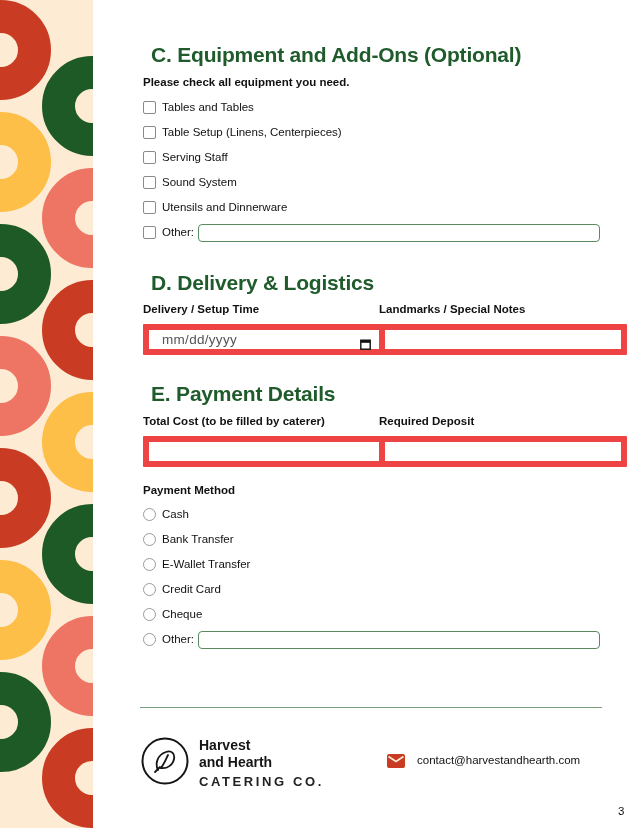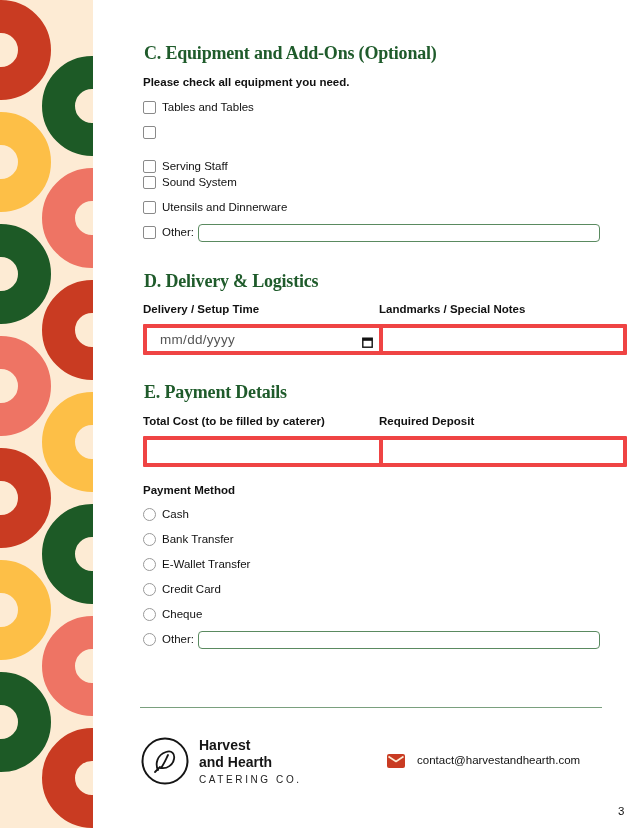--- a/index.html
+++ b/index.html
@@ -8,23 +8,23 @@
 
     .strip {
       position: absolute; left: 0; top: 0; width: 93px; height: 828px;
       background: #fdebd4; overflow: hidden;
     }
     .strip svg { position: absolute; left: 0; top: 0; }
 
     .content { position: absolute; left: 140px; top: 0; width: 462px; }
 
     .section-title {
-      position: absolute; left: 4px;
-      font-family: Liberation Serif, serif;
-      font-weight: bold; font-size: 18px; color: #1f5b2b; letter-spacing: -0.2px;
+      position: absolute; left: 11px;
+      font-family: Liberation Sans, sans-serif;
+      font-weight: bold; font-size: 21px; color: #1f5b2b; letter-spacing: -0.2px;
       white-space: nowrap;
     }
     .label {
       position: absolute; font-size: 11.5px; font-weight: bold; color: #111; white-space: nowrap;
     }
     .opt-row {
       position: absolute; left: 3px; height: 16px; display: flex; align-items: center;
     }
     .checkbox {
       width: 13px; height: 13px; border: 1px solid #8a8a8a; border-radius: 2px; background: #fff;
@@ -34,38 +34,38 @@
       width: 13px; height: 13px; border: 1px solid #9a9a9a; border-radius: 50%; background: #fff;
       flex: none;
     }
     .opt-label { margin-left: 6px; font-size: 11.5px; color: #111; white-space: nowrap; }
     .other-input {
       position: absolute; left: 58px; width: 402px; height: 18px;
       border: 1px solid #5a8a60; border-radius: 4px; background: #fff;
     }
     .field {
       position: absolute; height: 31px; width: 248px;
-      border: 4px solid #ef4444; border-radius: 1px; background: #fff;
+      border: 6px solid #ef4444; border-radius: 1px; background: #fff;
       display: flex; align-items: center;
     }
     .field .ph { margin-left: 13px; font-size: 13.5px; color: #555; letter-spacing: 0.3px; }
     .field .cal { position: absolute; right: 14px; top: 9px; width: 11px; height: 11px; }
 
     .divider {
       position: absolute; left: 140px; top: 707px; width: 462px; height: 1px; background: #7aa07e;
     }
     .logo { position: absolute; left: 141px; top: 737px; width: 48px; height: 48px; }
     .brand-name {
       position: absolute; left: 199px; top: 737px;
       font-family: Liberation Sans, sans-serif; font-weight: bold;
       font-size: 14px; line-height: 17px; color: #151515;
     }
     .brand-sub {
       position: absolute; left: 199px; top: 774px;
-      font-size: 10px; font-weight: normal; letter-spacing: 2.6px; color: #222;
+      font-size: 13px; font-weight: bold; letter-spacing: 2.6px; color: #222;
     }
     .mail-icon { position: absolute; left: 387px; top: 754px; width: 18px; height: 14px; }
     .mail-text { position: absolute; left: 417px; top: 754px; font-size: 11.5px; color: #111; }
     .page-num { position: absolute; left: 618px; top: 805px; font-size: 11.5px; color: #111; }
   </style>
 </head>
 <body>
 
 <div class="strip">
   <svg width="93" height="828" viewBox="0 0 93 828">
@@ -94,22 +94,23 @@
 
   <div class="section-title" style="top:43px;">C. Equipment and Add-Ons (Optional)</div>
   <div class="label" style="left:3px; top:76px;">Please check all equipment you need.</div>
 
   <div class="opt-row" style="top:99px;">
     <span class="checkbox"></span>
     <span class="opt-label">Tables and Tables</span>
   </div>
   <div class="opt-row" style="top:124px;">
     <span class="checkbox"></span>
+    <span class="opt-label">Table Setup (Linens, Centerpieces)</span>
   </div>
-  <div class="opt-row" style="top:158px;">
+  <div class="opt-row" style="top:149px;">
     <span class="checkbox"></span>
     <span class="opt-label">Serving Staff</span>
   </div>
   <div class="opt-row" style="top:174px;align-items:center;">
     <span class="checkbox"></span>
     <span class="opt-label">Sound System</span>
   </div>
   <div class="opt-row" style="top:199px;">
     <span class="checkbox"></span>
     <span class="opt-label">Utensils and Dinnerware</span>

